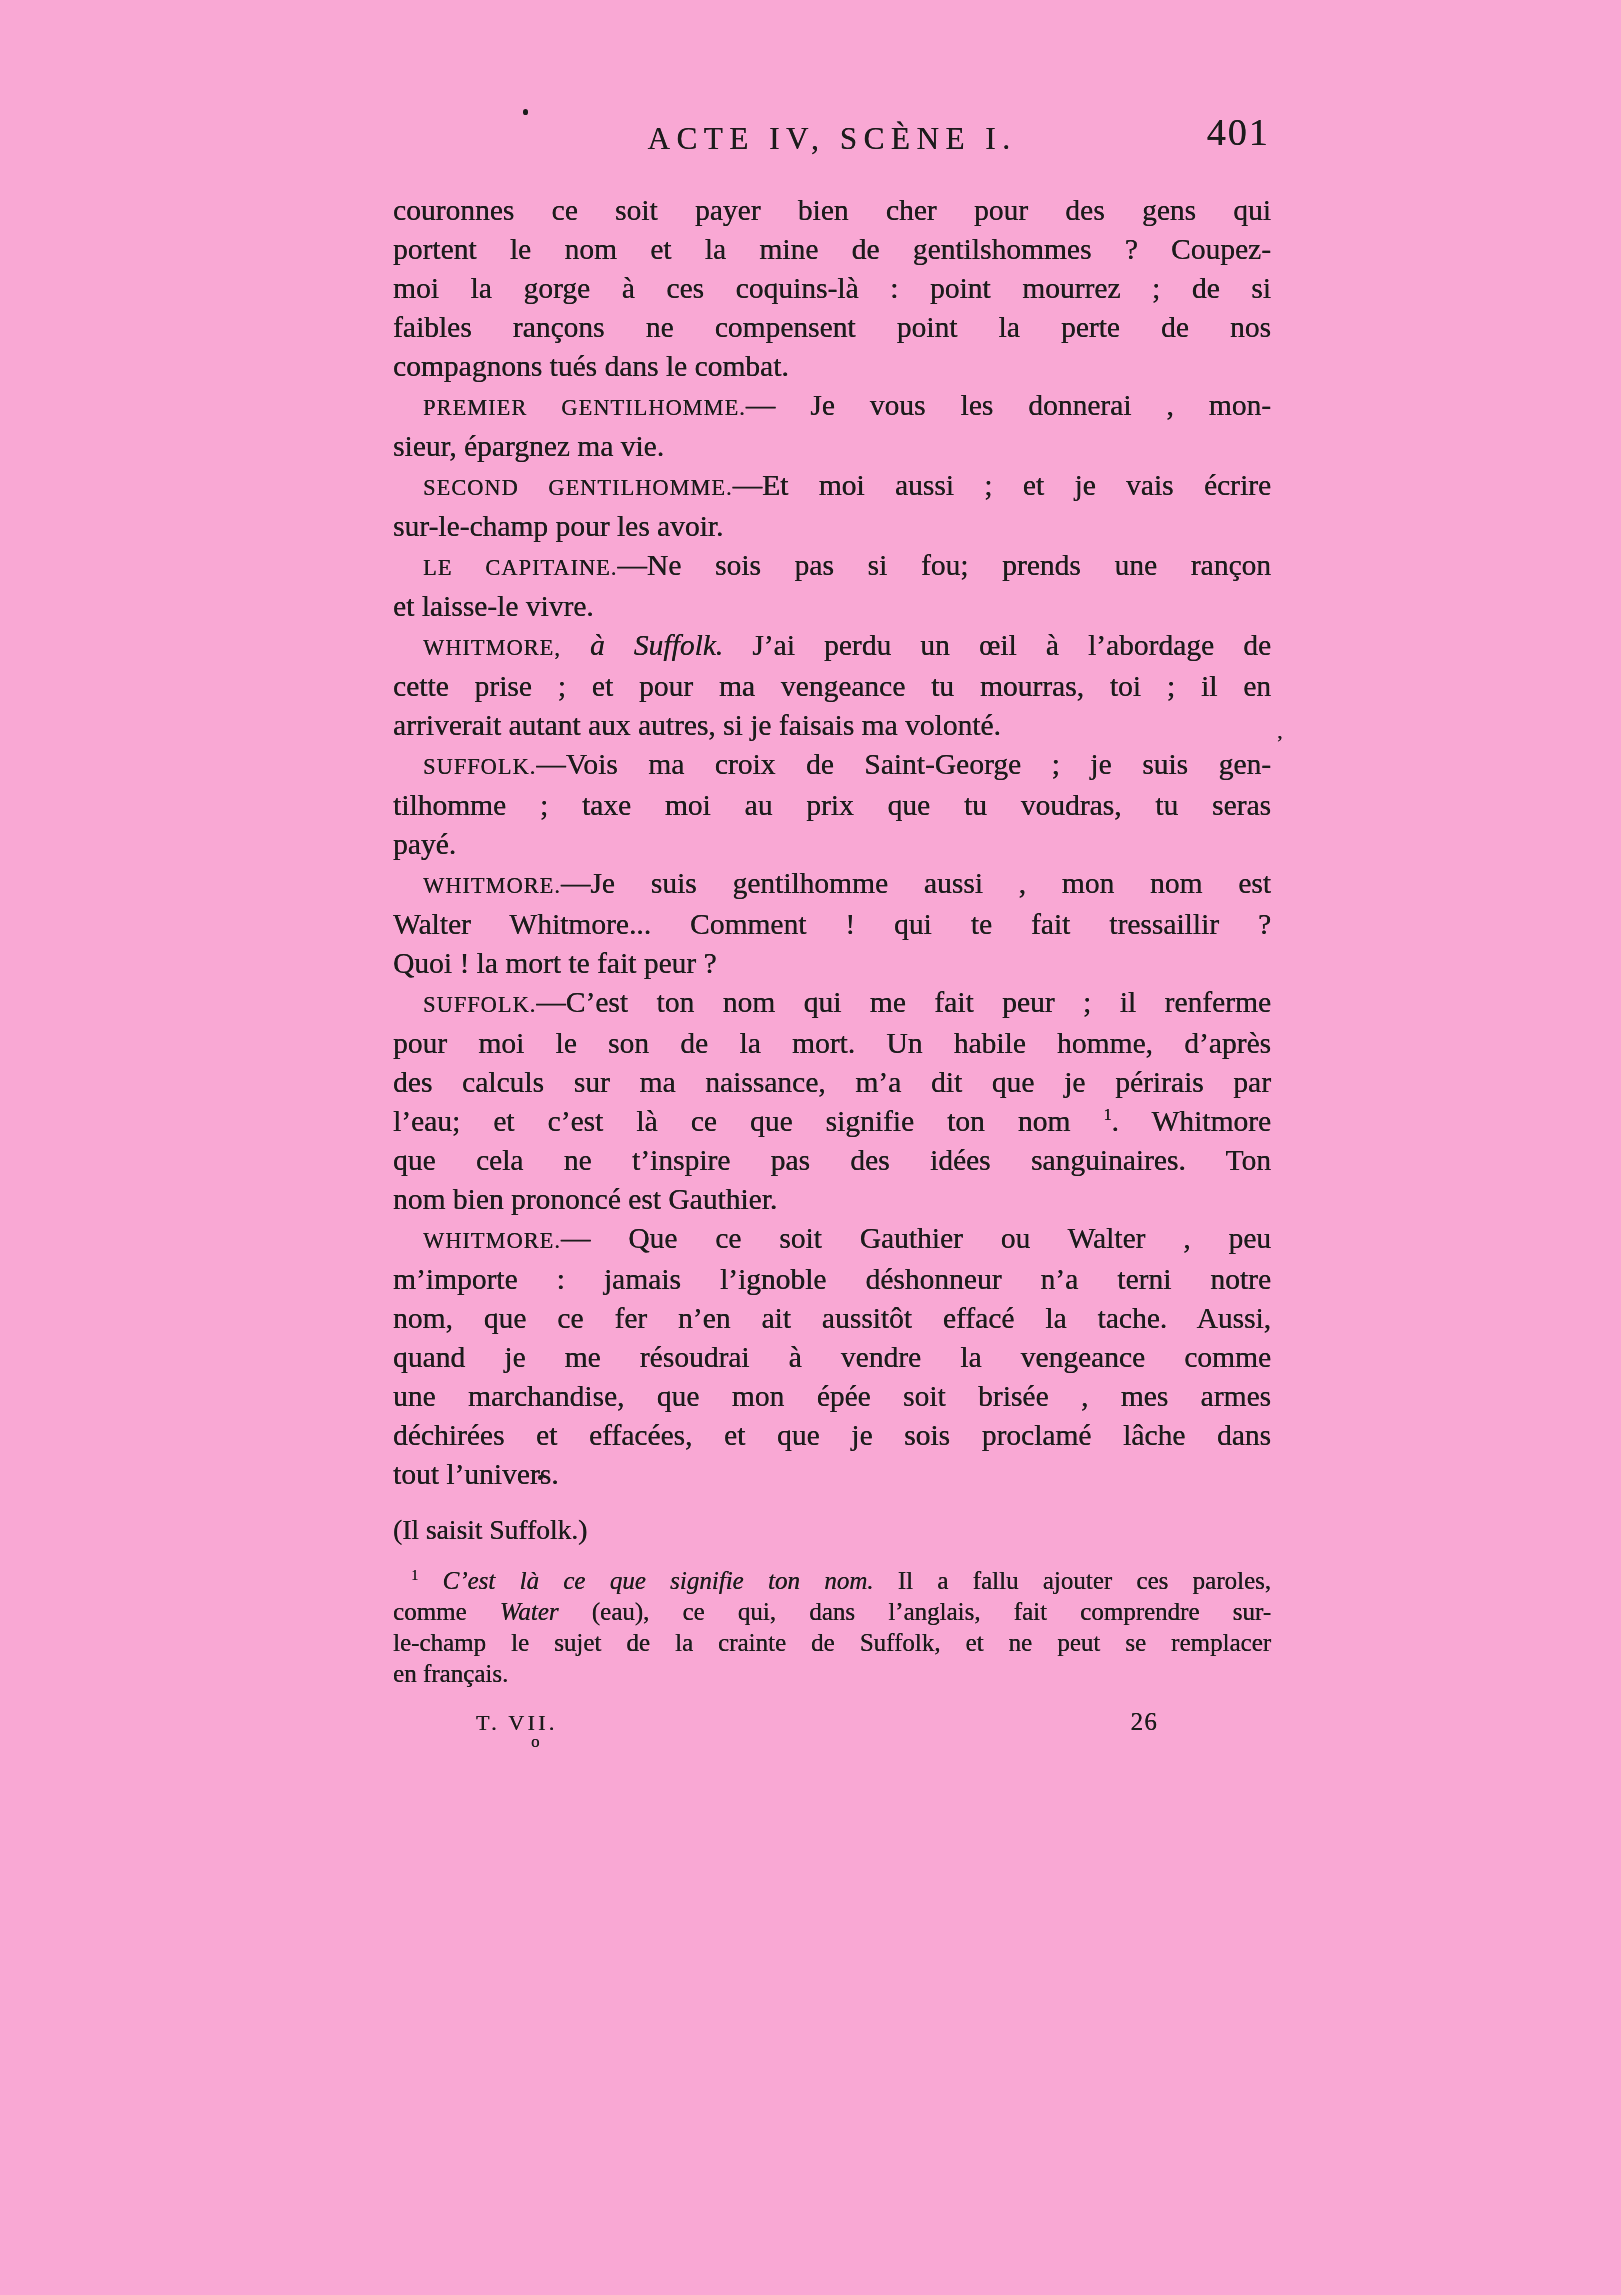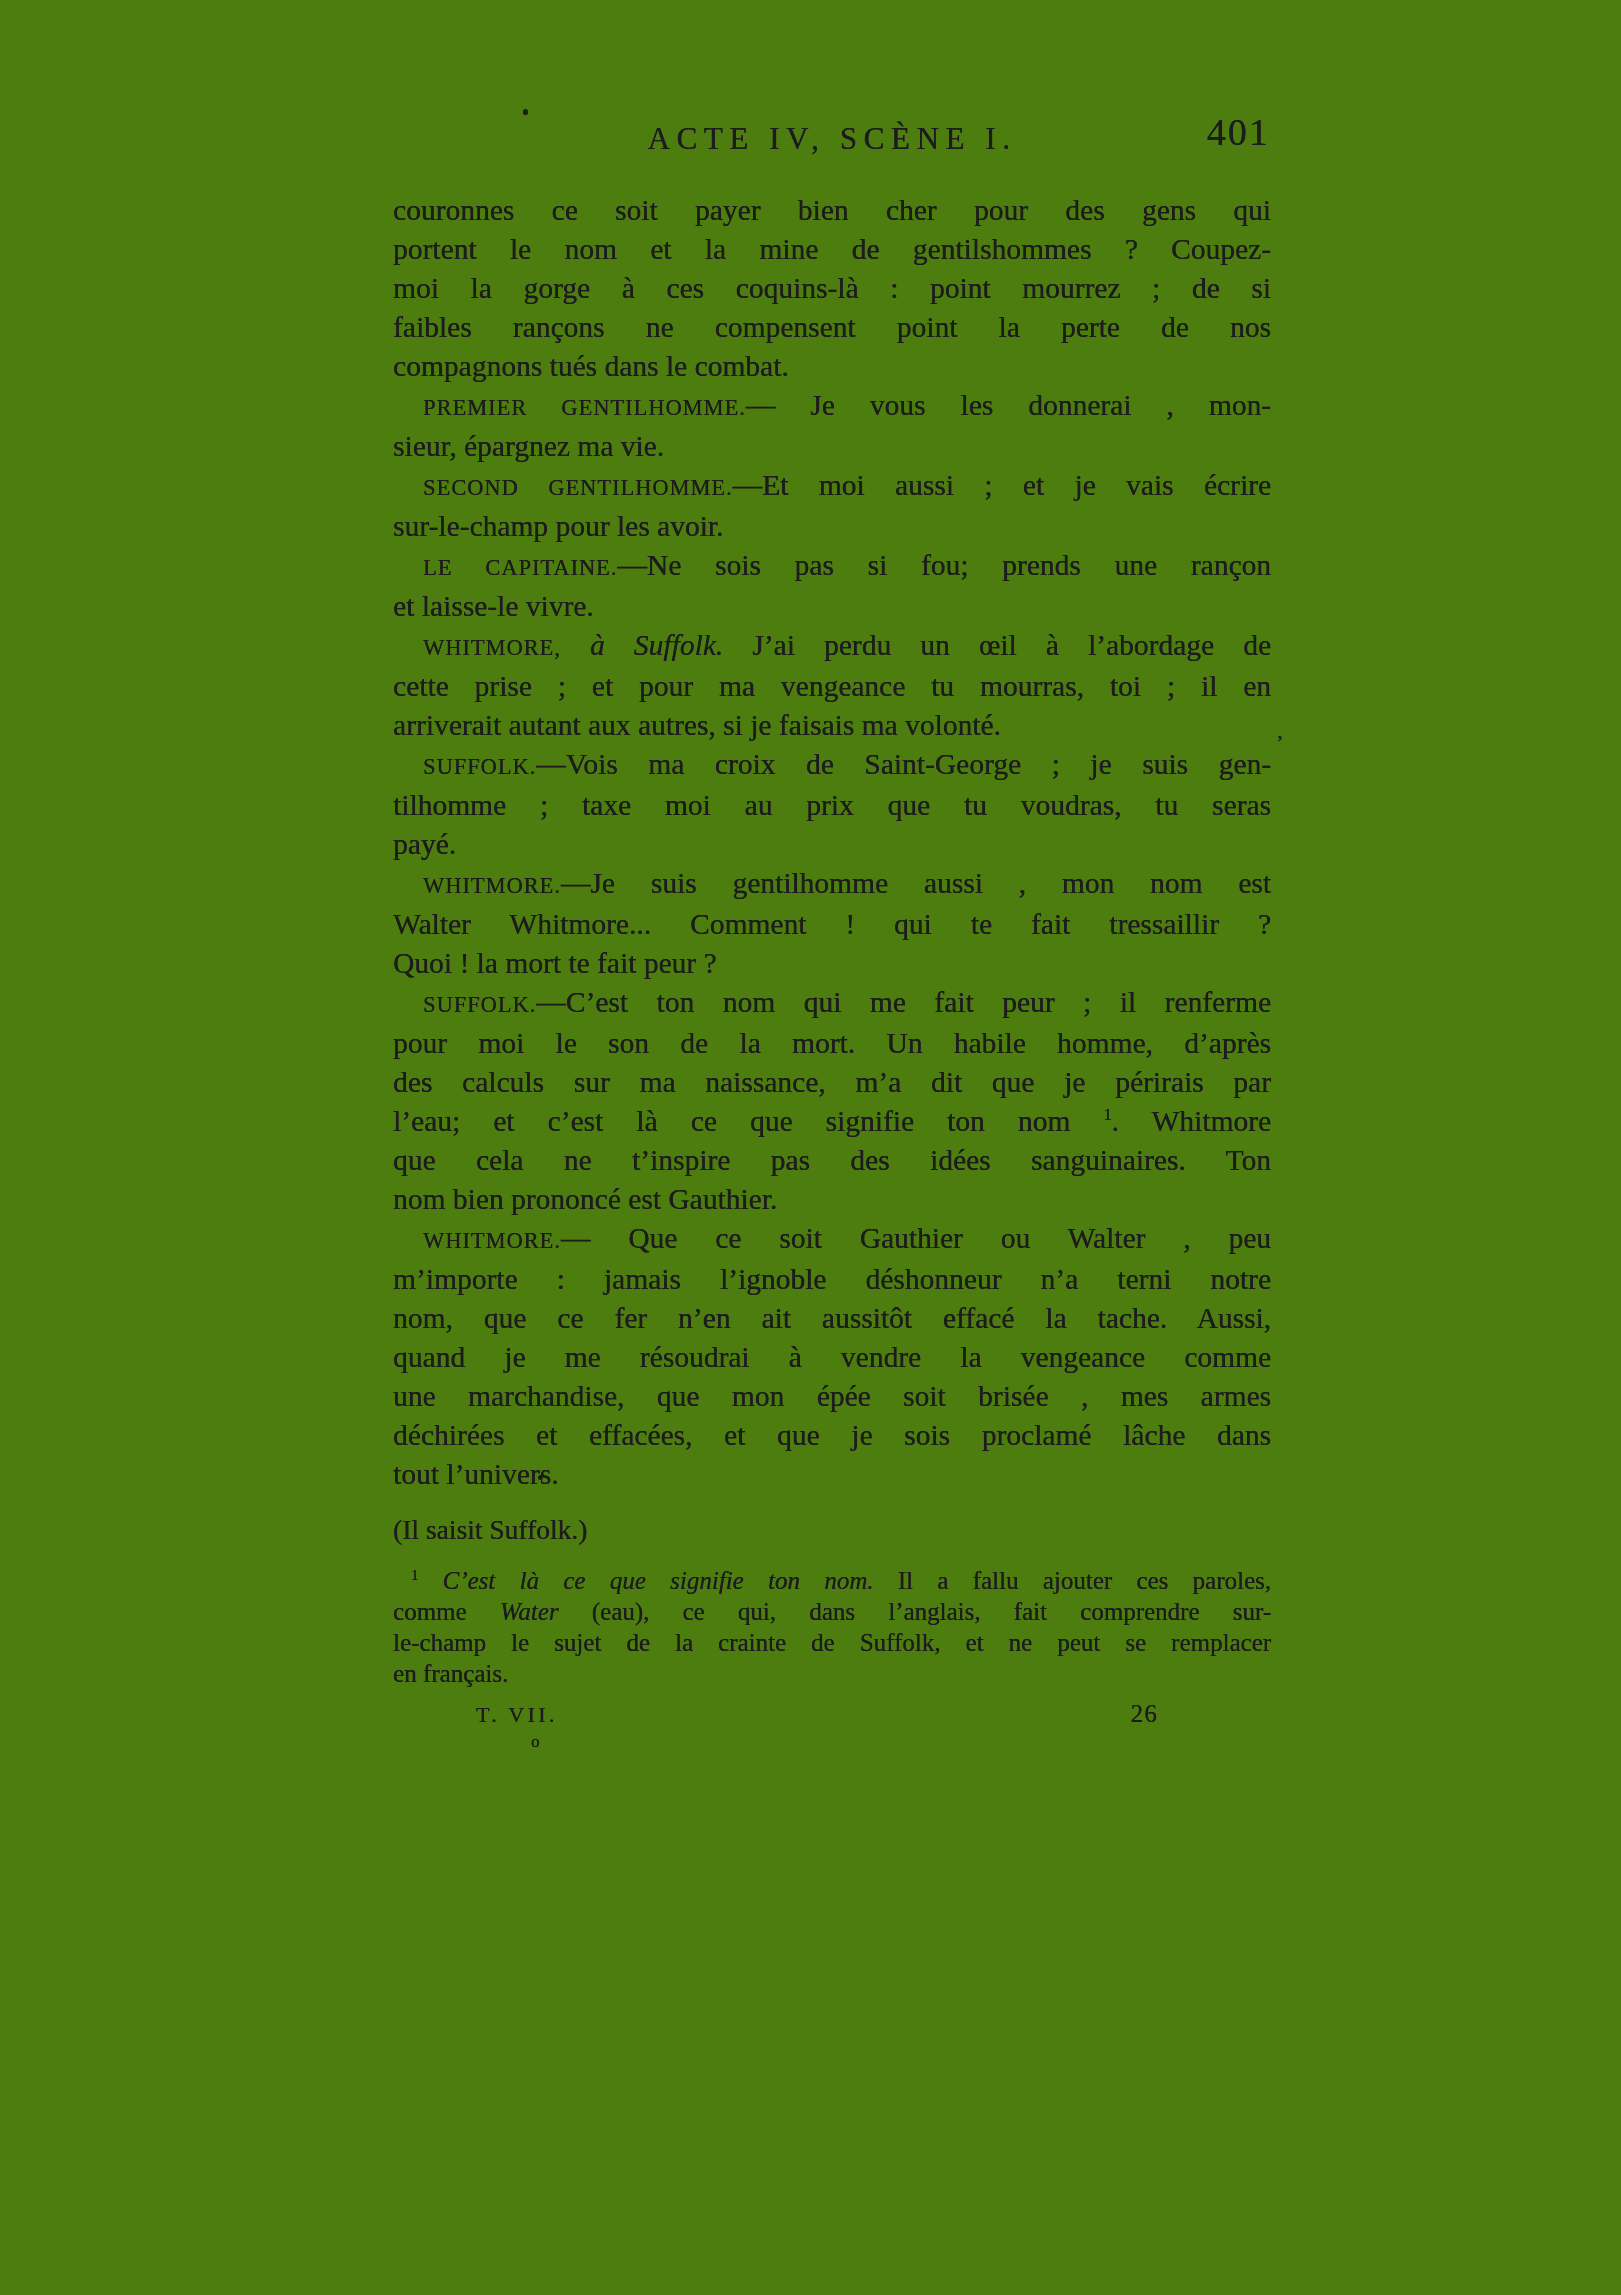--- a/index.html
+++ b/index.html
@@ -1,20 +1,20 @@
 <!DOCTYPE html>
 <html style="font-size:10.5px"><head>
 <meta charset="utf-8">
 <style>
   html, body { margin: 0; padding: 0; }
   .page {
     position: relative;
     width: 1621px;
     height: 2295px;
-    background: #4d7c0f;
+    background: #f9a8d4;
     color: #1c1c1c;
     font-family: "Liberation Serif", "DejaVu Serif", serif;
     overflow: hidden;
     text-shadow: 0.3px 0.3px 0 currentColor;
   }
 
   
   .header {
     position: absolute;
     left: 393px;
@@ -72,21 +72,21 @@
     font-size: 25px;
     line-height: 31px;
   }
   .footnote .line:first-child { text-indent: 18.3px; }
 
   
   .footer {
     display: flex;
     justify-content: space-between;
     align-items: baseline;
-    margin-top: 10px;
+    margin-top: 18px;
     padding-left: 83px;
     padding-right: 113px;
     line-height: 30px;
   }
   .volume { font-size: 22px; letter-spacing: 3.3px; }
   .signature { font-size: 25px; letter-spacing: 1.3px; }
 
   
   .scan-dot {
     position: absolute;

